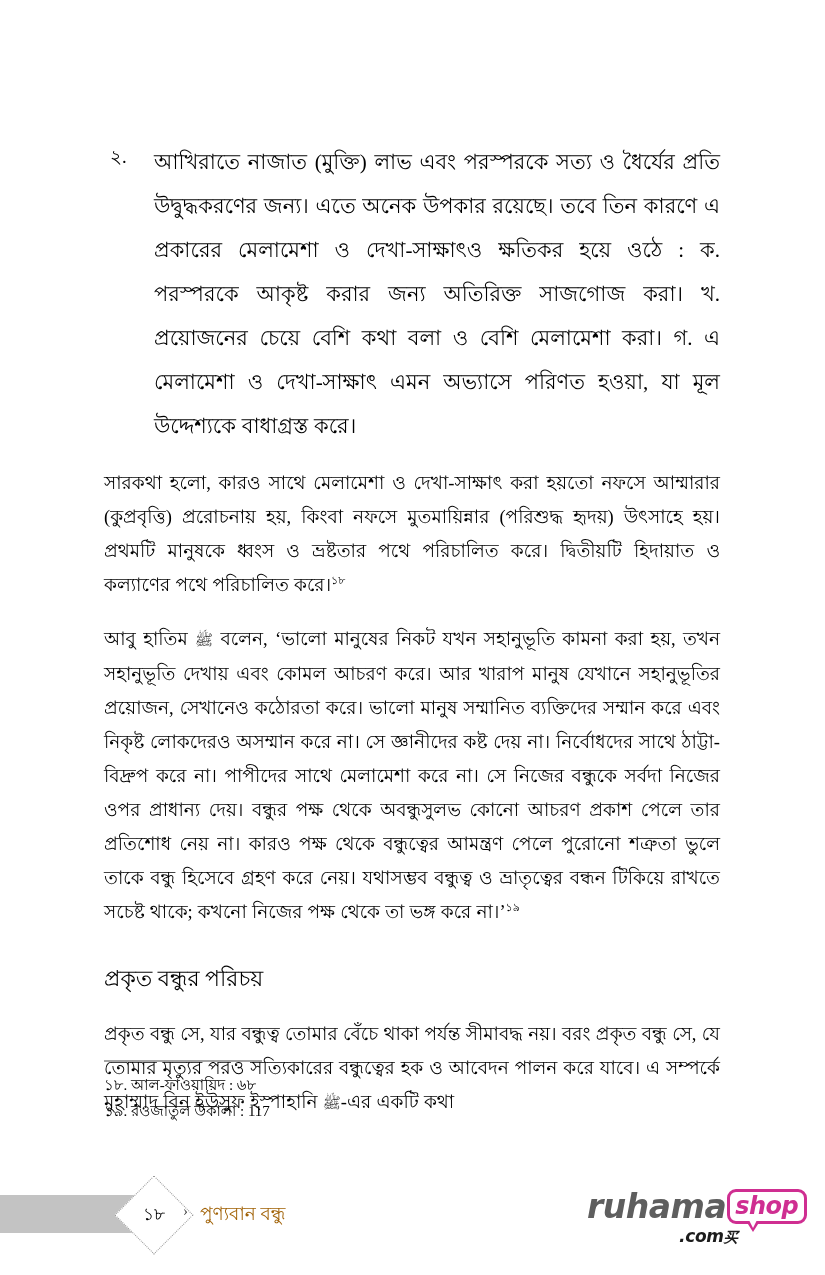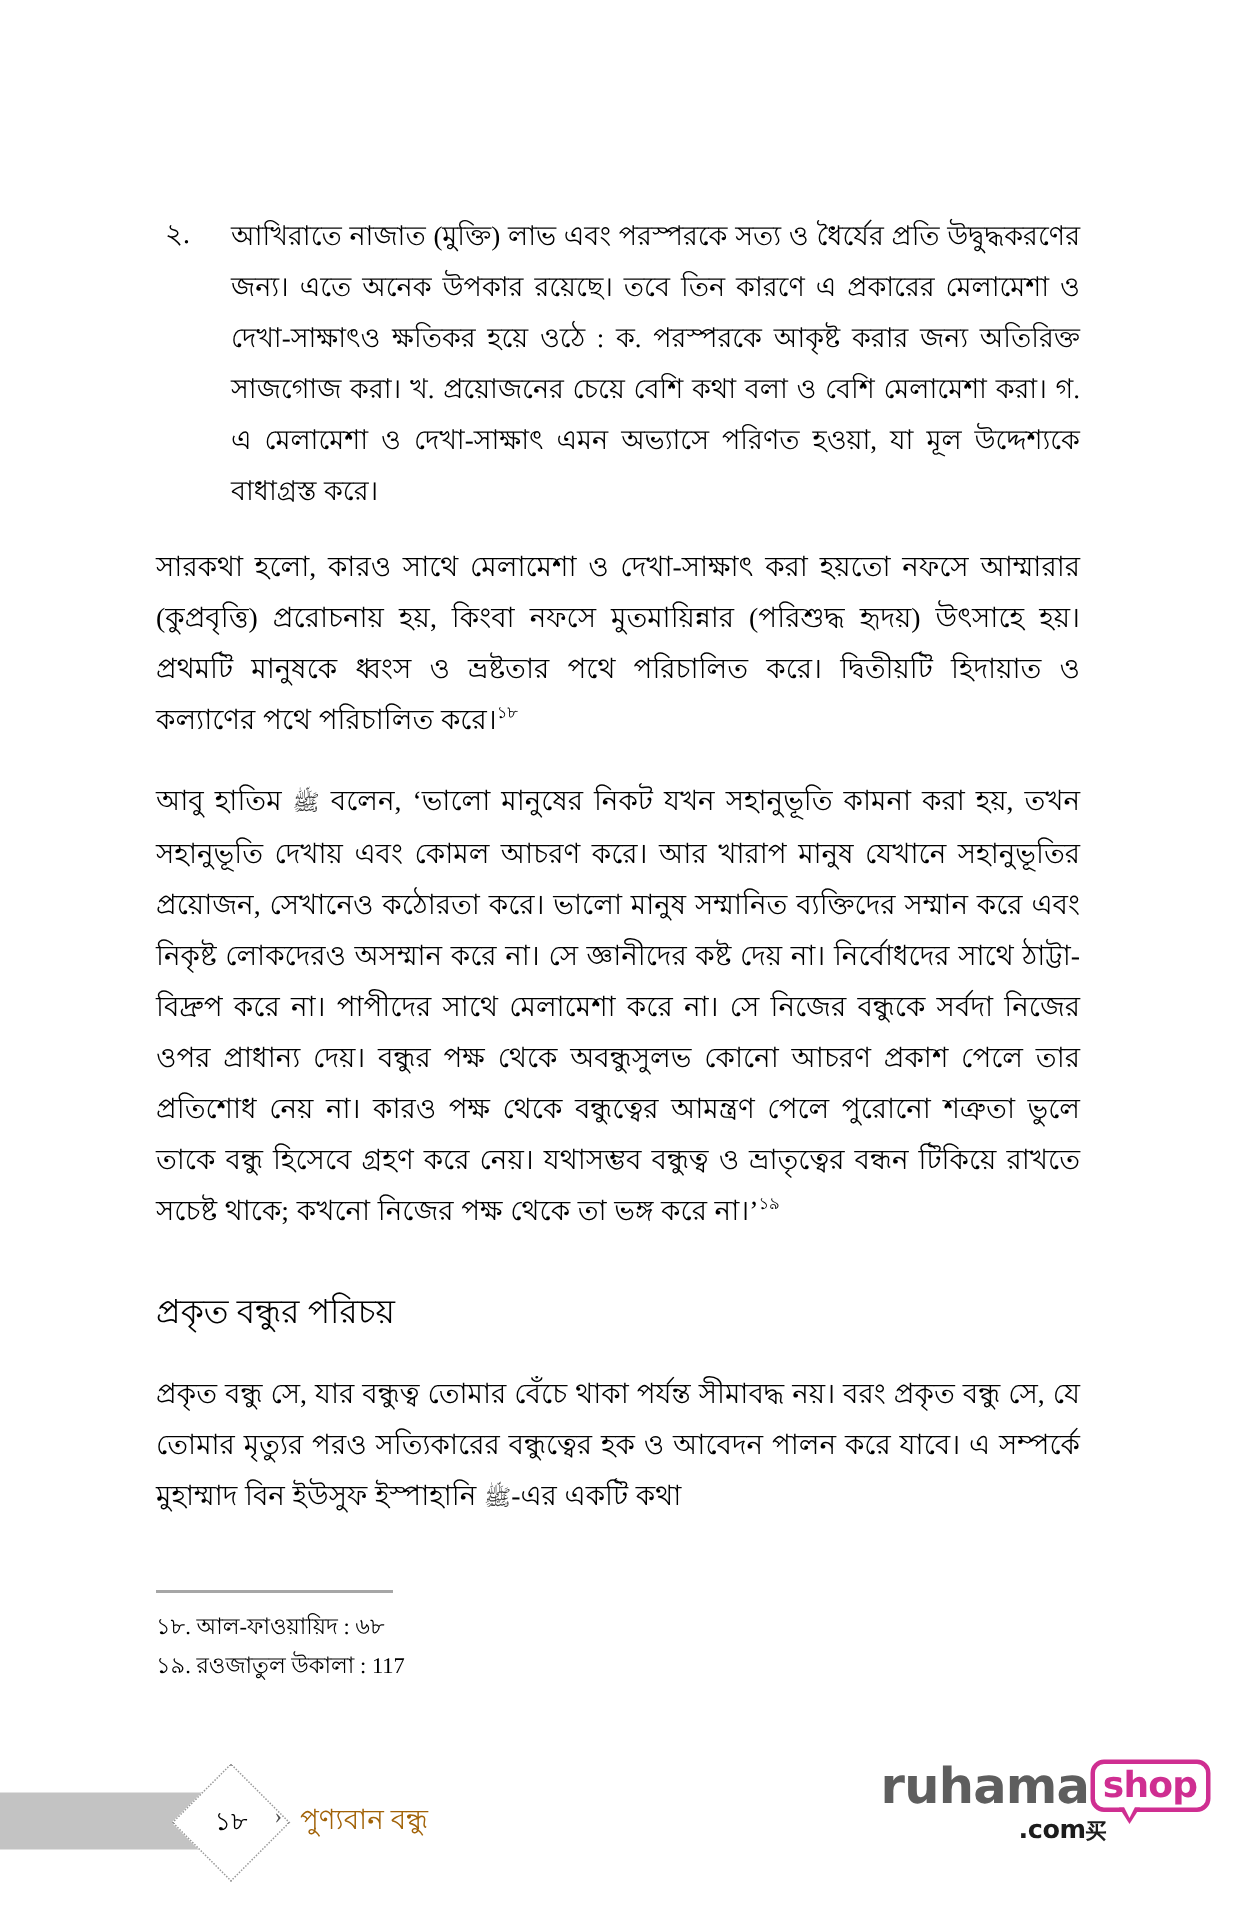--- a/index.html
+++ b/index.html
@@ -35,22 +35,22 @@
     flex: 0 0 auto;
     width: 50px;
     font-size: 18.5px;
     line-height: 34px;
     text-align: left;
     padding-left: 6px;
     box-sizing: border-box;
   }
   .list-body {
     flex: 1 1 auto;
-    font-size: 18px;
-    line-height: 34px;
+    font-size: 21px;
+    line-height: 44px;
     text-align: justify;
     text-justify: inter-word;
     word-spacing: 0.5px;
   }
 
   
   .para {
     font-size: 18.5px;
     line-height: 34px;
     text-align: justify;
@@ -160,23 +160,24 @@
     top: 33px;
     font-size: 18.5px;
     line-height: 36px;
     color: #a16207;
   }
 
   
   .logo {
     position: absolute;
     right: 32px;
-    top: 6px;
+    top: 22px;
     width: 206px;
     height: 64px;
+    font-style: italic;
   }
   .logo-row {
     position: absolute;
     left: 0;
     top: 2px;
     display: flex;
     align-items: center;
     font-family: "DejaVu Sans", "Liberation Sans", sans-serif;
   }
   .logo-ruhama {

